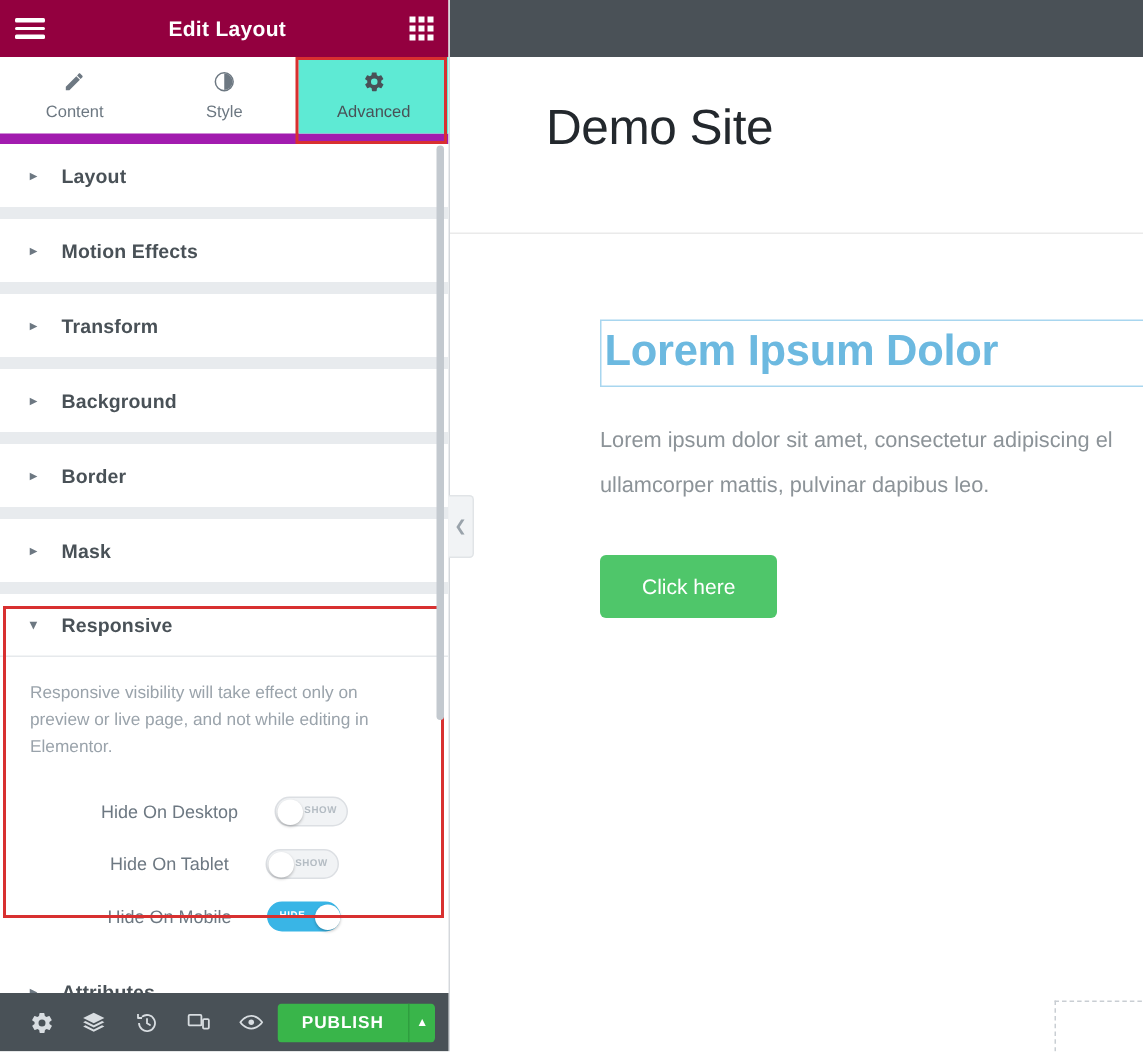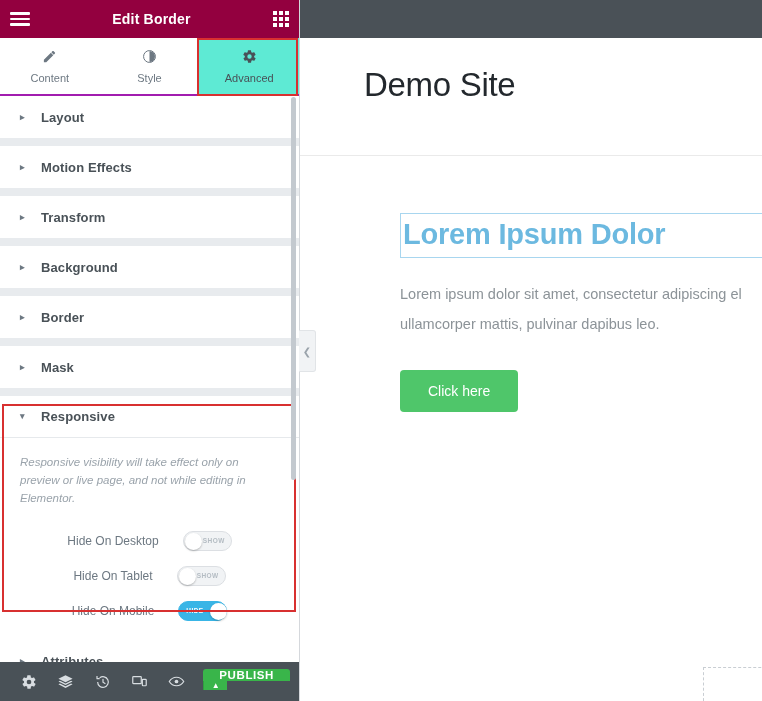--- a/index.html
+++ b/index.html
@@ -53,21 +53,21 @@
   .grid-icon { width: 16px; height: 16px; display: grid;
     grid-template-columns: repeat(3, 1fr); grid-template-rows: repeat(3, 1fr);
     gap: 2px; cursor: pointer; }
   .grid-icon i { background: #ffffff; display: block; }
 
   
   .tabs {
     display: flex;
     height: 58px;
     background: #ffffff;
-    border-bottom: 2px solid #a21caf;
+    border-bottom: 7px solid #a21caf;
   }
   .tab {
     flex: 1;
     display: flex;
     flex-direction: column;
     align-items: center;
     justify-content: center;
     gap: 7px;
     font-size: 11px;
     color: #6d7882;
@@ -113,21 +113,20 @@
     width: 9px; margin-right: 12px;
     color: #6d7882;
     font-size: 9px;
     line-height: 1;
   }
   .sec.open { border-bottom: 0; }
   .sec.open .sec-head { border-bottom: 1px solid #e6e9ec; }
 
   .sec-body { padding: 16px 20px 12px 20px; }
   .help-note {
-    font-style: italic;
     font-size: 11.5px;
     line-height: 1.55;
     color: #9aa3ab;
     margin-bottom: 16px;
   }
 
   .ctrl-row {
     display: flex;
     align-items: center;
     justify-content: center;
@@ -204,21 +203,20 @@
     cursor: pointer;
     color: #d8dde1;
   }
   .fbtn svg { display: block; }
   .publish-wrap {
     margin-left: auto;
     display: flex;
     height: 26px;
     border-radius: 3px;
     overflow: hidden;
-    flex-direction: column;
   }
   .publish-btn {
     background: #39b54a;
     color: #ffffff;
     font-size: 11.5px;
     font-weight: bold;
     letter-spacing: .6px;
     padding: 0 16px;
     display: flex; align-items: center;
     cursor: pointer;
@@ -327,21 +325,21 @@
 <div class="app">
 
   <div class="panel">
 
     <div class="panel-header">
       <div class="hamburger">
         <span></span>
           <span></span>
           <span></span>
       </div>
-      <div class="ph-title">Edit Border</div>
+      <div class="ph-title">Edit Layout</div>
       <div class="grid-icon">
         <i></i>
           <i></i>
           <i></i>
           <i></i>
           <i></i>
           <i></i>
           <i></i>
           <i></i>
           <i></i>

